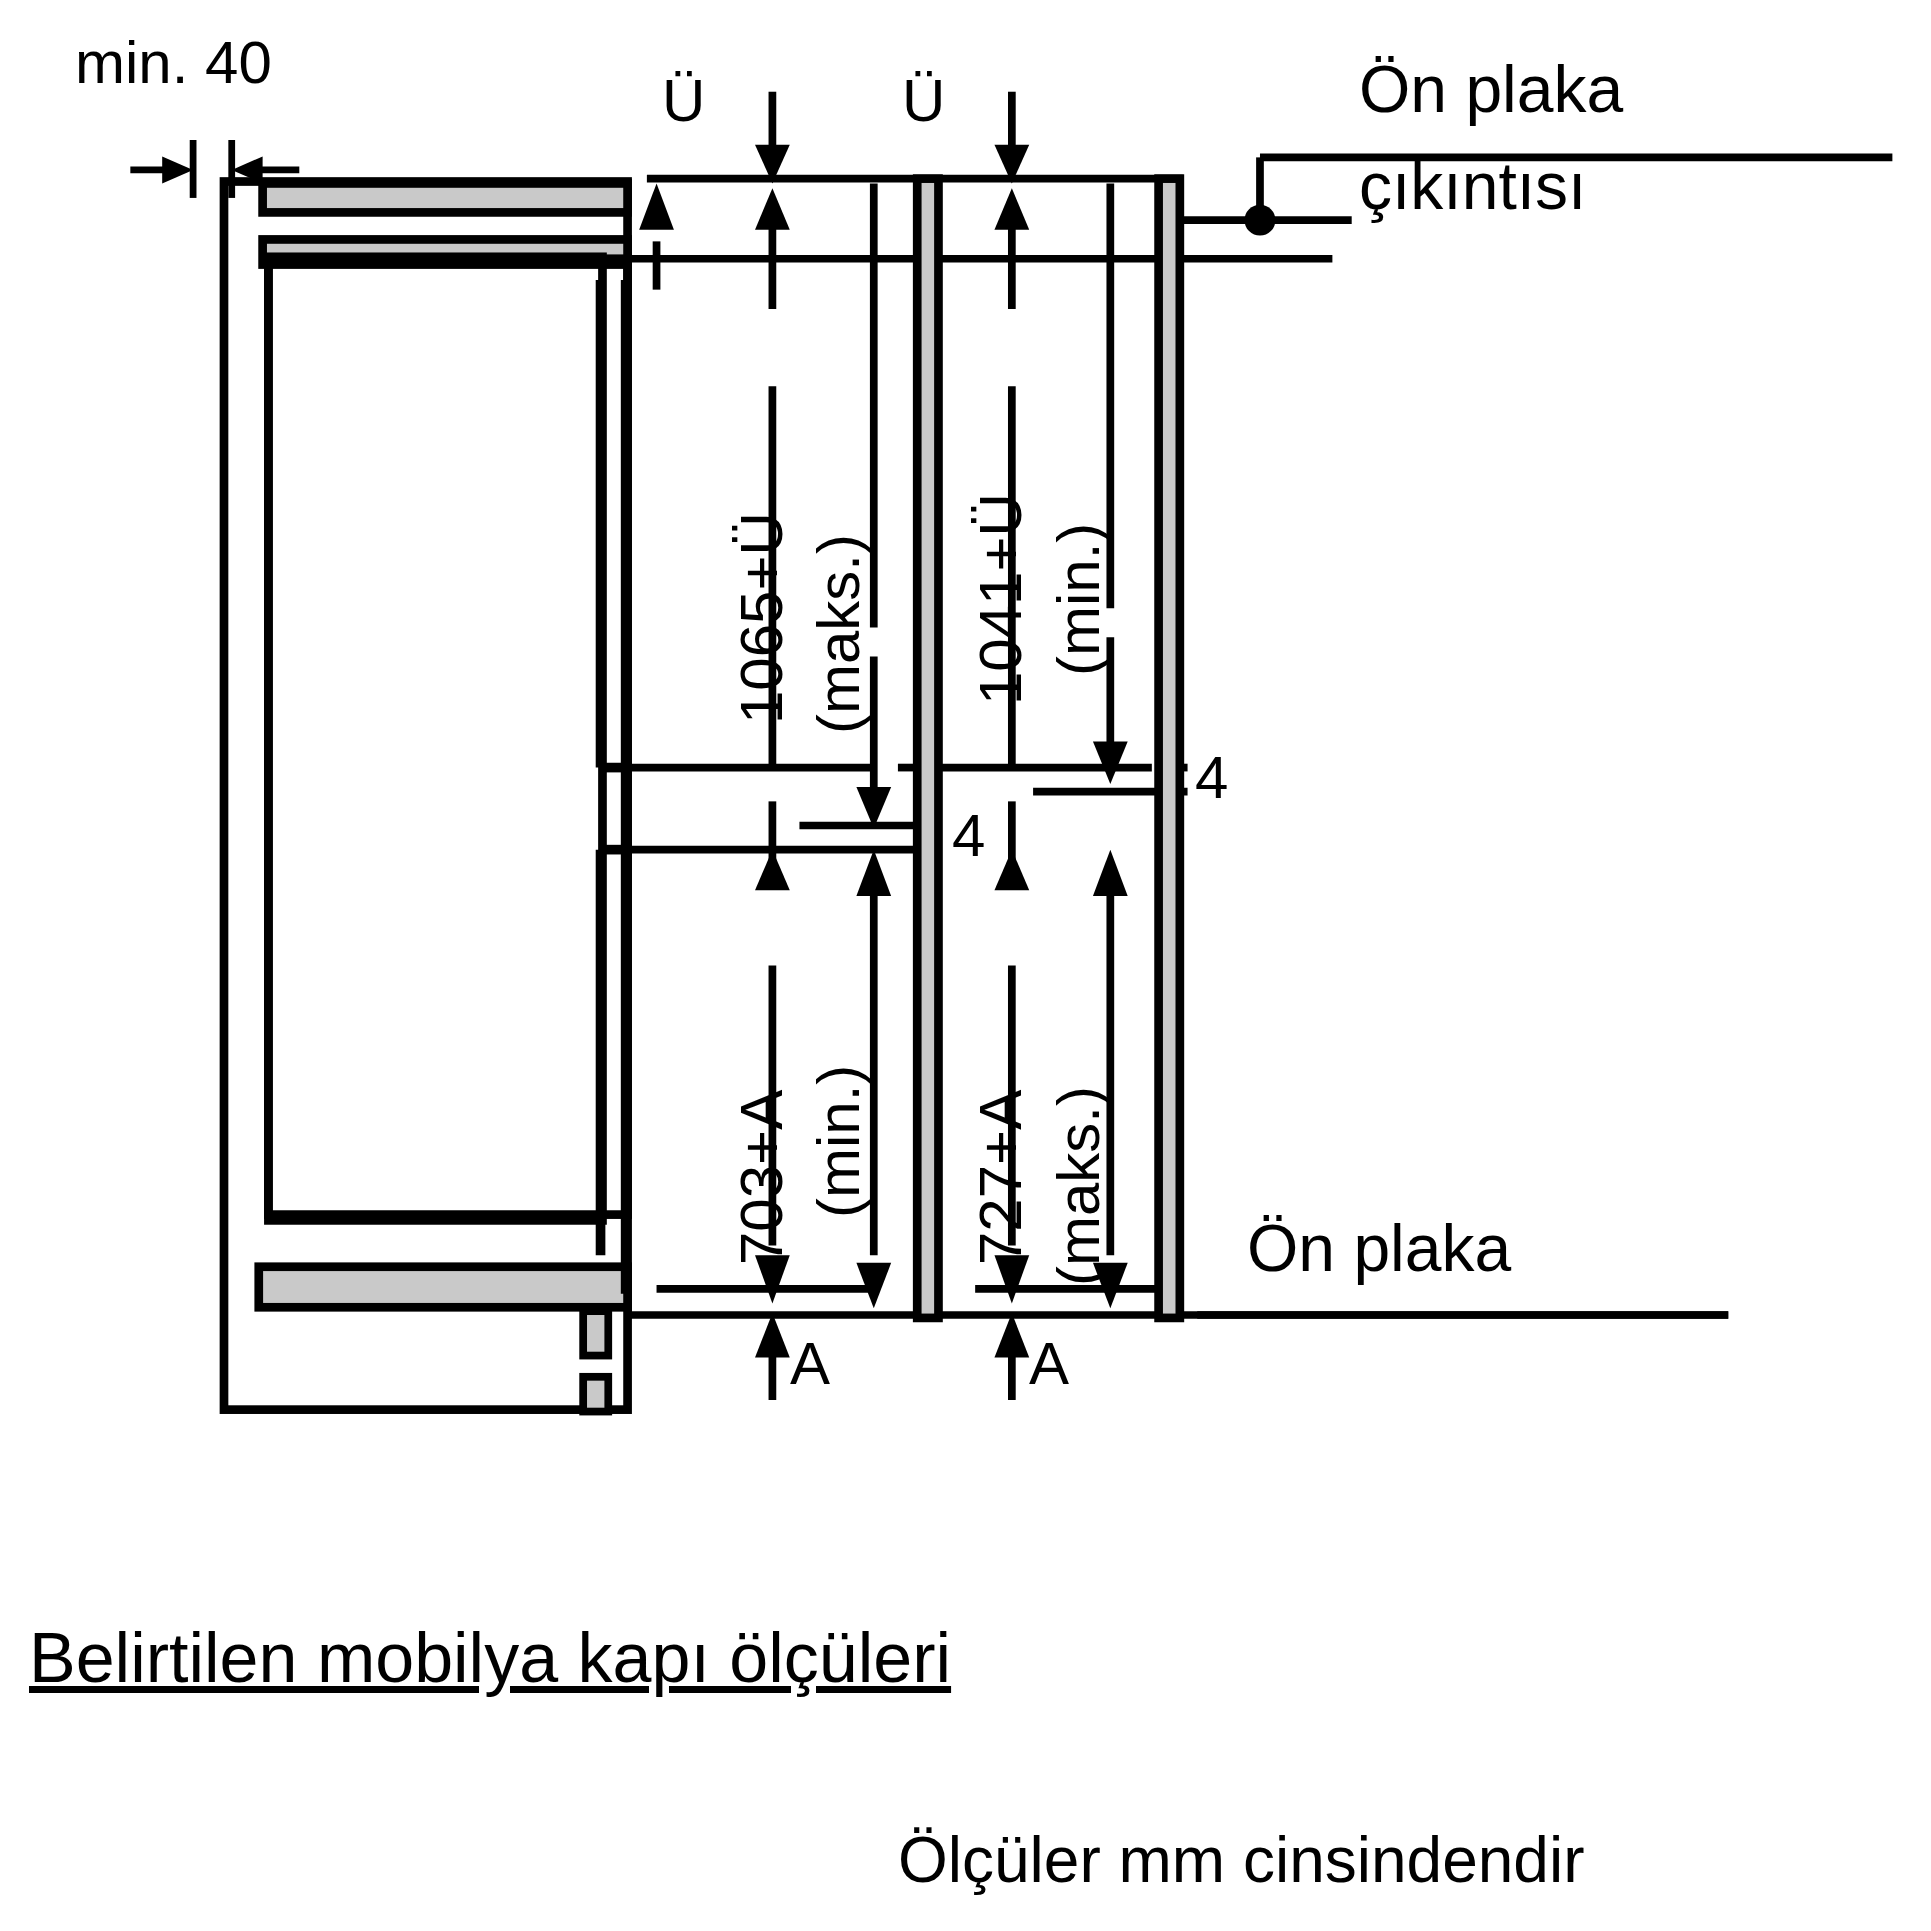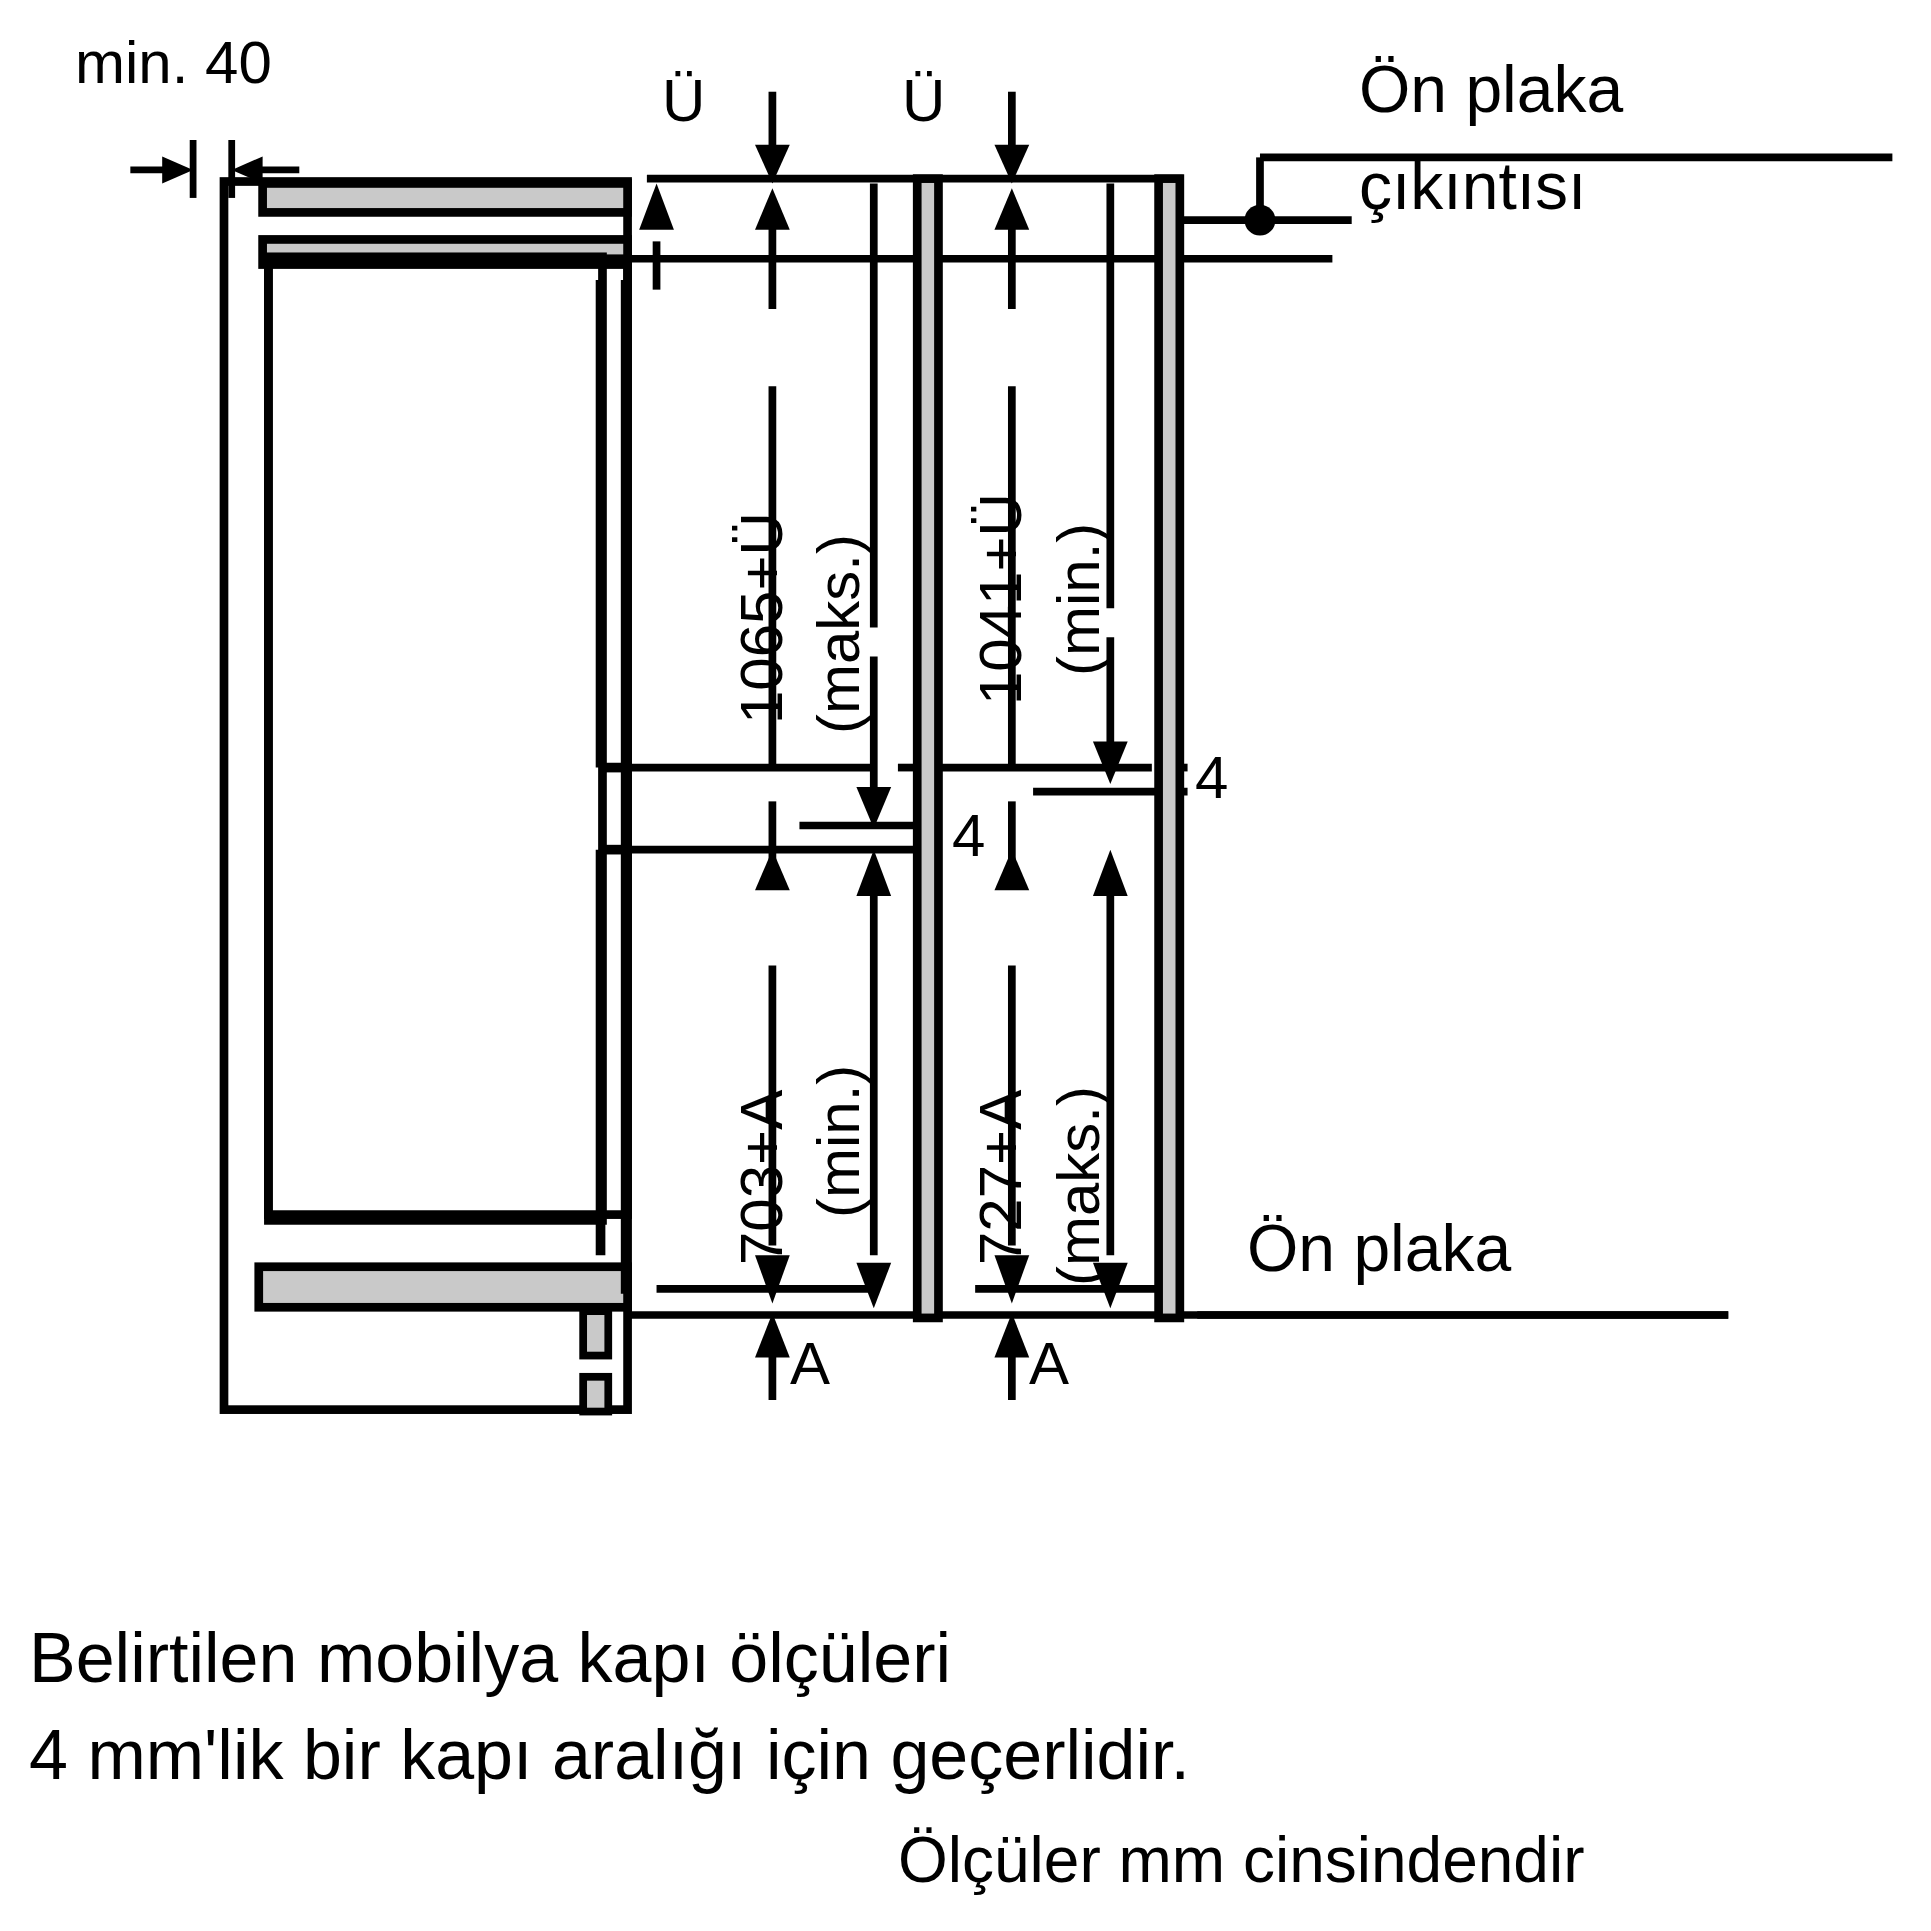--- a/index.html
+++ b/index.html
@@ -175,18 +175,17 @@
   <div class="txt" style="left:952px;top:806px;font-size:60px;">4</div>
 
   <div class="txt" style="left:1195px;top:748px;font-size:60px;">4</div>
 
   <div class="txt" style="left:790px;top:1334px;font-size:60px;">A</div>
 
   <div class="txt" style="left:1029px;top:1334px;font-size:60px;">A</div>
 
   <div class="txt" style="left:1247px;top:1215px;font-size:66px;">Ön plaka</div>
 
-  <div class="cap" style="left:29px;top:1618px;font-size:70px;">Belirtilen mobilya kapı ölçüleri</div>
-  <div class="cap" style="left:29px;top:1715px;font-size:70px;">4 mm'lik bir kapı aralığı için geçerlidir.</div>
+  <div class="cap" style="left:29px;top:1618px;font-size:70px;text-decoration:underline;">Belirtilen mobilya kapı ölçüleri</div>
   <div class="cap" style="left:898px;top:1823px;font-size:64px;">Ölçüler mm cinsindendir</div>
 
 </div>
 
 
 </body></html>

